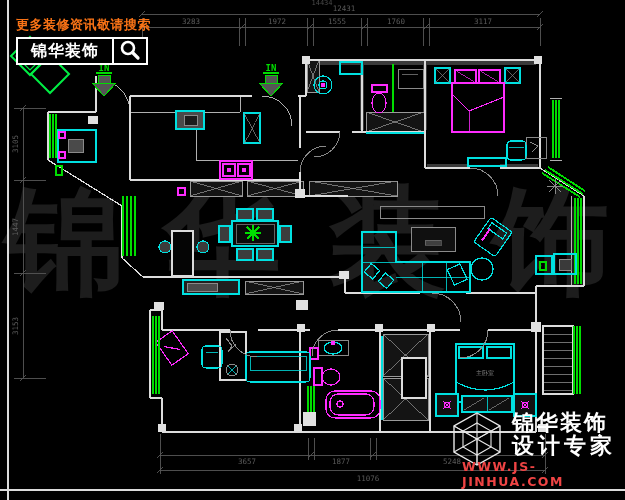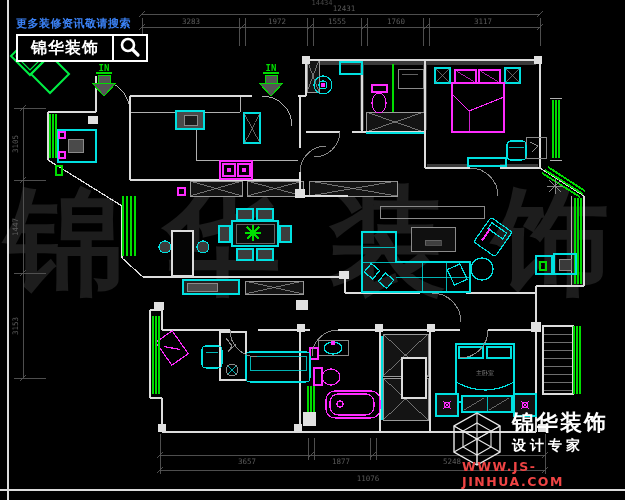--- a/index.html
+++ b/index.html
@@ -2,29 +2,29 @@
 <html><head>
 <meta charset="utf-8">
 <style>
   html,body{margin:0;padding:0;background:#000;width:625px;height:500px;overflow:hidden;}
   #stage{position:relative;width:625px;height:500px;background:#000;font-family:"DejaVu Sans",sans-serif;}
   #watermark{position:absolute;left:0;top:0;width:625px;height:500px;z-index:0;}
   #watermark span{position:absolute;top:182px;font-size:118px;font-weight:bold;color:#1d1d1d;font-family:"DejaVu Sans",sans-serif;line-height:1;}
   #plan-svg{position:absolute;left:0;top:0;z-index:1;}
   #plan-svg text{font-family:"DejaVu Sans Mono",monospace;}
   .logo-tl{position:absolute;left:16px;top:16px;z-index:2;}
-  .logo-tl .tagline{color:#3b82f6;font-weight:bold;font-size:11px;letter-spacing:0.5px;white-space:nowrap;font-family:"DejaVu Sans",sans-serif;}
+  .logo-tl .tagline{color:#f97316;font-weight:bold;font-size:13px;letter-spacing:0.5px;white-space:nowrap;font-family:"DejaVu Sans",sans-serif;}
   .logo-tl .brandbox{margin-top:3px;display:flex;align-items:stretch;border:2px solid #fff;background:#000;width:128px;height:24px;}
   .logo-tl .brandname{flex:1;color:#fff;font-weight:bold;font-size:16px;line-height:24px;text-align:center;letter-spacing:1px;white-space:nowrap;}
   .logo-tl .magcell{width:32px;border-left:2px solid #fff;display:flex;align-items:center;justify-content:center;}
   #diamonds{position:absolute;left:4px;top:14px;z-index:2;}
   .logo-br{position:absolute;left:448px;top:411px;z-index:2;display:flex;}
   .logo-br .txt{margin-left:6px;color:#fff;font-family:"DejaVu Sans",sans-serif;}
   .logo-br .l1{font-size:22px;font-weight:bold;letter-spacing:2px;line-height:23px;white-space:nowrap;}
-  .logo-br .l2{font-size:14px;font-weight:bold;letter-spacing:4px;line-height:23px;white-space:nowrap;}
+  .logo-br .l2{font-size:22px;font-weight:bold;letter-spacing:4px;line-height:23px;white-space:nowrap;}
 </style>
 </head>
 <body>
 
 <div id="stage">
 
   <div id="watermark">
     <span style="left:5px">锦</span>
     <span style="left:163px">华</span>
     <span style="left:328px">装</span>

